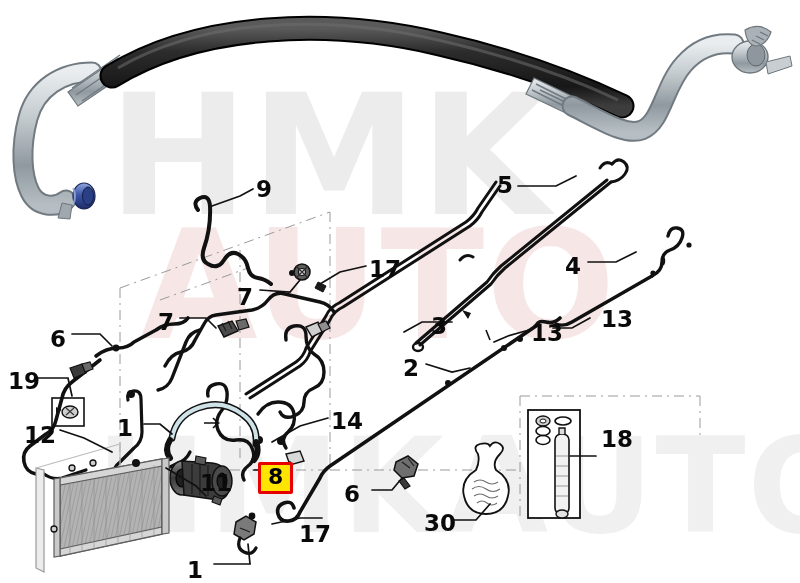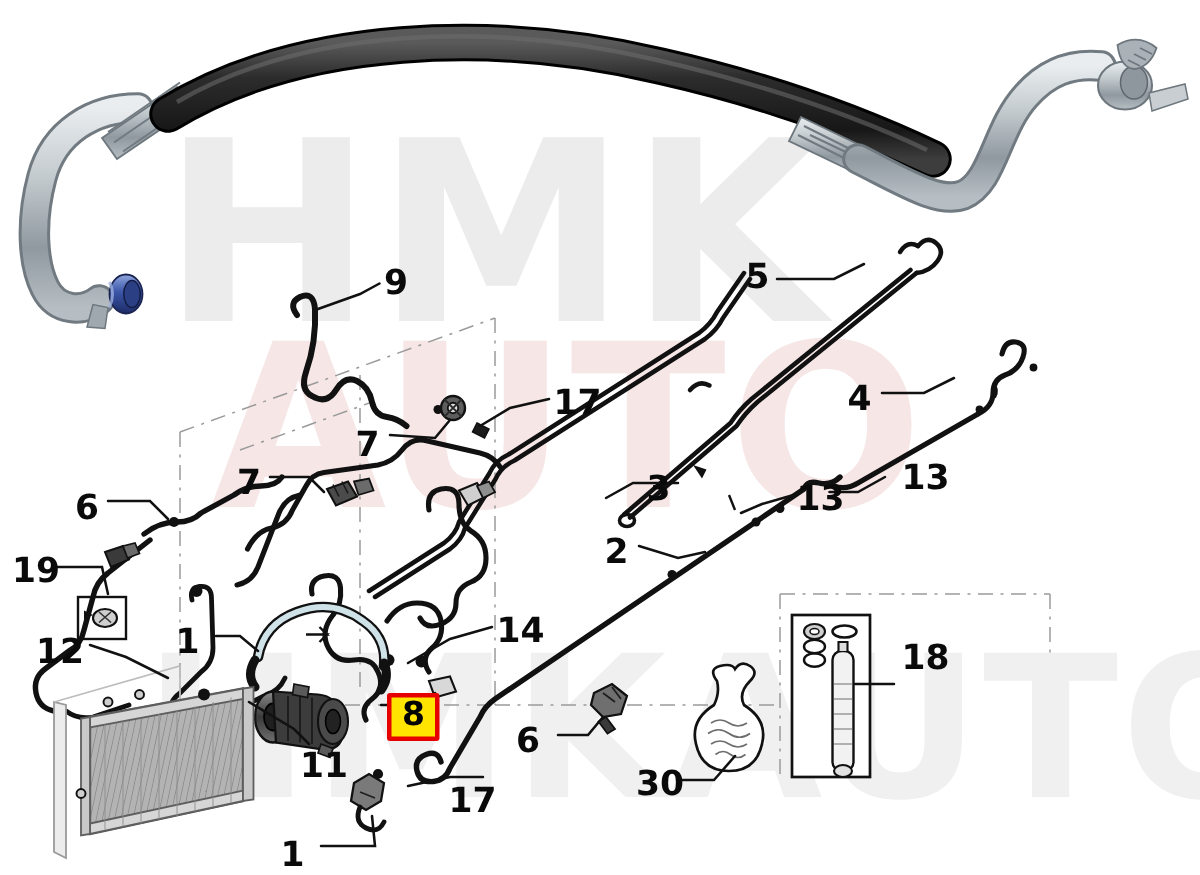--- a/index.html
+++ b/index.html
@@ -366,21 +366,21 @@
   <div class="lbl" style="left:117px;top:417px">1</div>
   <div class="lbl" style="left:403px;top:357px">2</div>
   <div class="lbl" style="left:431px;top:315px">3</div>
   <div class="lbl" style="left:565px;top:255px">4</div>
   <div class="lbl" style="left:497px;top:174px">5</div>
   <div class="lbl" style="left:50px;top:328px">6</div>
   <div class="lbl" style="left:158px;top:311px">7</div>
   <div class="lbl-hl" style="left:258px;top:462px">8</div>
   <div class="lbl" style="left:256px;top:178px">9</div>
   <div class="lbl" style="left:331px;top:410px">14</div>
-  <div class="lbl" style="left:200px;top:500px">11</div>
+  <div class="lbl" style="left:200px;top:472px">11</div>
   <div class="lbl" style="left:24px;top:424px">12</div>
   <div class="lbl" style="left:531px;top:322px">13</div>
   <div class="lbl" style="left:601px;top:308px">13</div>
   <div class="lbl" style="left:187px;top:559px">1</div>
   <div class="lbl" style="left:344px;top:483px">6</div>
   <div class="lbl" style="left:237px;top:286px">7</div>
   <div class="lbl" style="left:369px;top:258px">17</div>
   <div class="lbl" style="left:299px;top:523px">17</div>
   <div class="lbl" style="left:601px;top:428px">18</div>
   <div class="lbl" style="left:8px;top:370px">19</div>

